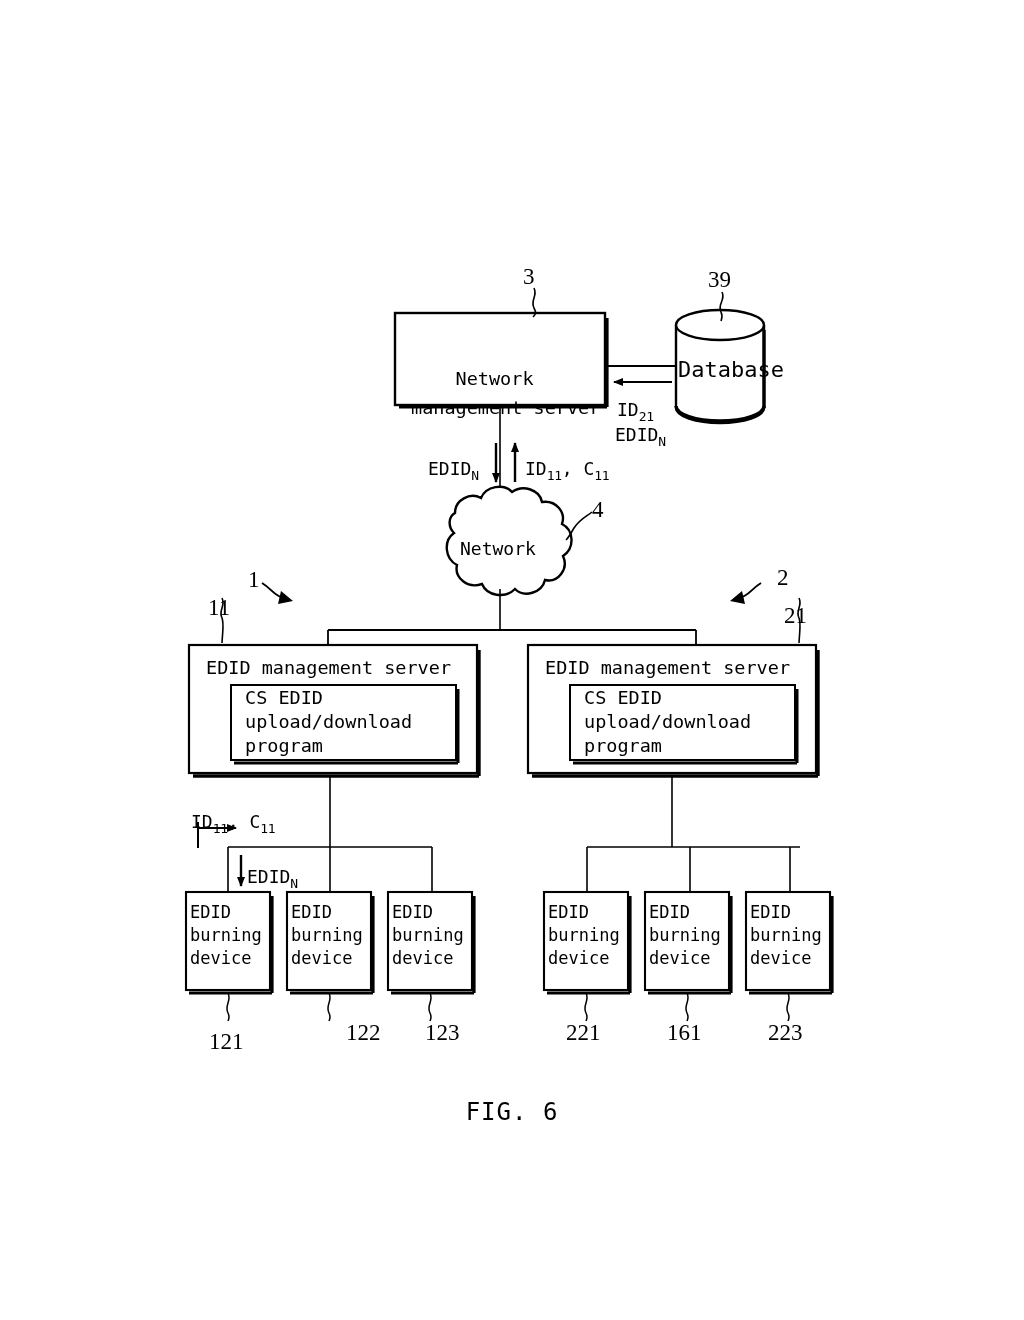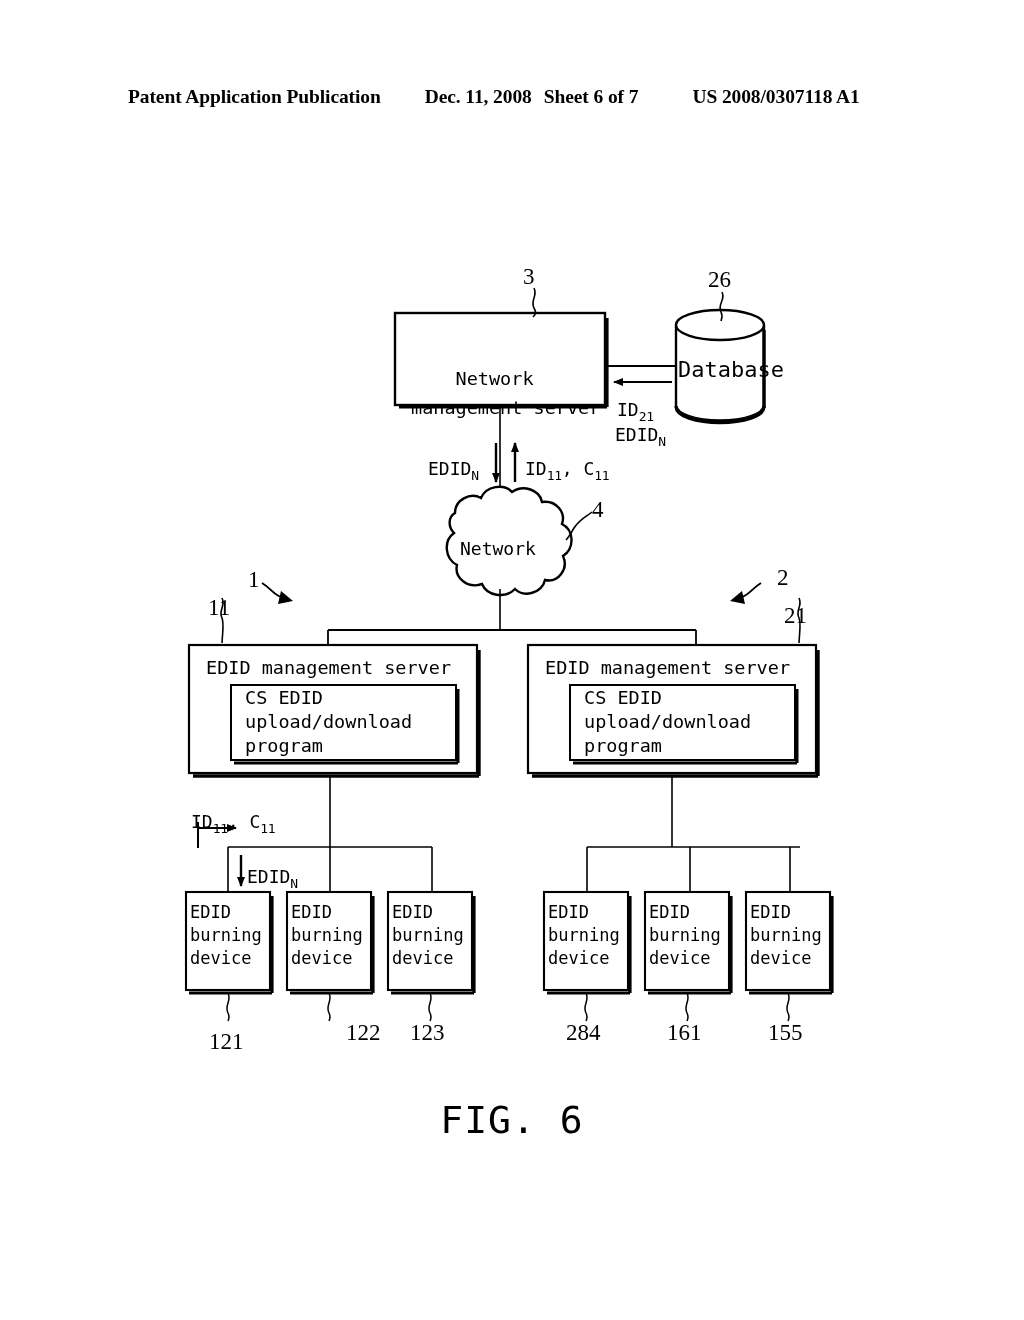--- a/index.html
+++ b/index.html
@@ -82,42 +82,36 @@
     line-height: 23px;
     white-space: pre;
   }
   #fig-caption {
     position: absolute;
     left: 0;
     top: 1098px;
     width: 1024px;
     text-align: center;
     font-family: "DejaVu Sans Mono", monospace;
-    font-size: 38px;
+    font-size: 24px;
     letter-spacing: 1px;
   }
   .flowlbl {
     position: absolute;
     font-family: "DejaVu Sans Mono", monospace;
     font-size: 18px;
     white-space: nowrap;
     margin-top: 11px;
   }
 </style>
 </head>
 <body>
 
 <div id="page">
 
-  <div id="pub-header">
-    <span class="h-left">Patent Application Publication</span>
-    <span class="h-mid">Dec. 11, 2008</span>
-    <span class="h-sheet">Sheet 6 of 7</span>
-    <span class="h-right">US 2008/0307118 A1</span>
-  </div>
 
   <svg id="figure-svg" viewBox="0 0 1024 1320">
     <defs>
       <marker id="arrowFilled" markerWidth="10" markerHeight="8" refX="9" refY="4" orient="auto" markerUnits="userSpaceOnUse">
         <path d="M0,0 L10,4 L0,8 z" fill="#000"></path>
       </marker>
     </defs>
 
     <g stroke="#000" fill="none" stroke-linecap="butt">
 
@@ -302,29 +296,29 @@
 burning
 device</div>
   <div class="devtext" style="left:649px; top:901px; white-space:pre-line;">EDID
 burning
 device</div>
   <div class="devtext" style="left:750px; top:901px; white-space:pre-line;">EDID
 burning
 device</div>
 
   <div class="refnum" style="left:523px; top:265px;">3</div>
-  <div class="refnum" style="left:708px; top:268px;">26</div>
+  <div class="refnum" style="left:708px; top:268px;">39</div>
   <div class="refnum" style="left:592px; top:498px;">4</div>
   <div class="refnum" style="left:248px; top:568px;">1</div>
   <div class="refnum" style="left:777px; top:566px;">2</div>
   <div class="refnum" style="left:208px; top:596px;">11</div>
   <div class="refnum" style="left:784px; top:604px;">21</div>
 
   <div class="refnum" style="left:209px; top:1021px;margin-top:9px;">121</div>
   <div class="refnum" style="left:310px; top:1021px;margin-left:36px;">122</div>
-  <div class="refnum" style="left:410px; top:1021px;">123</div>
-  <div class="refnum" style="left:566px; top:1021px;">284</div>
+  <div class="refnum" style="left:425px; top:1021px;">123</div>
+  <div class="refnum" style="left:566px; top:1021px;">221</div>
   <div class="refnum" style="left:667px; top:1021px;">161</div>
-  <div class="refnum" style="left:768px; top:1021px;">155</div>
+  <div class="refnum" style="left:768px; top:1021px;">223</div>
 
   <div id="fig-caption">FIG. 6</div>
 
 </div>
 
 </body></html>

